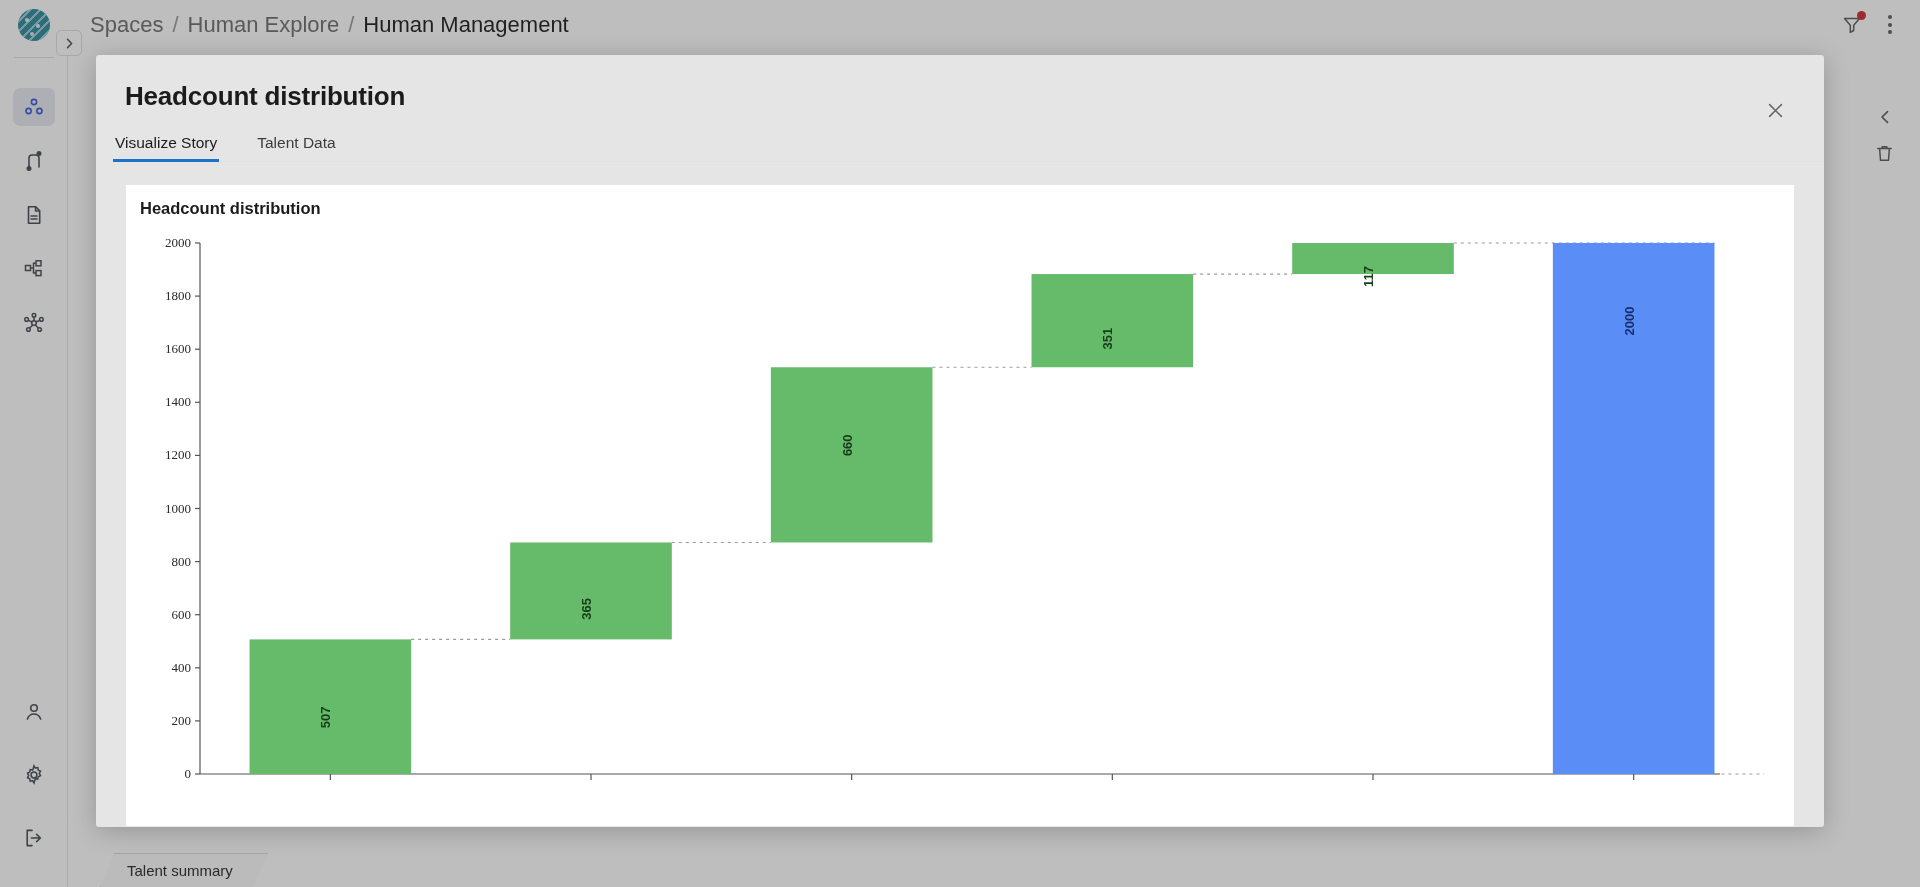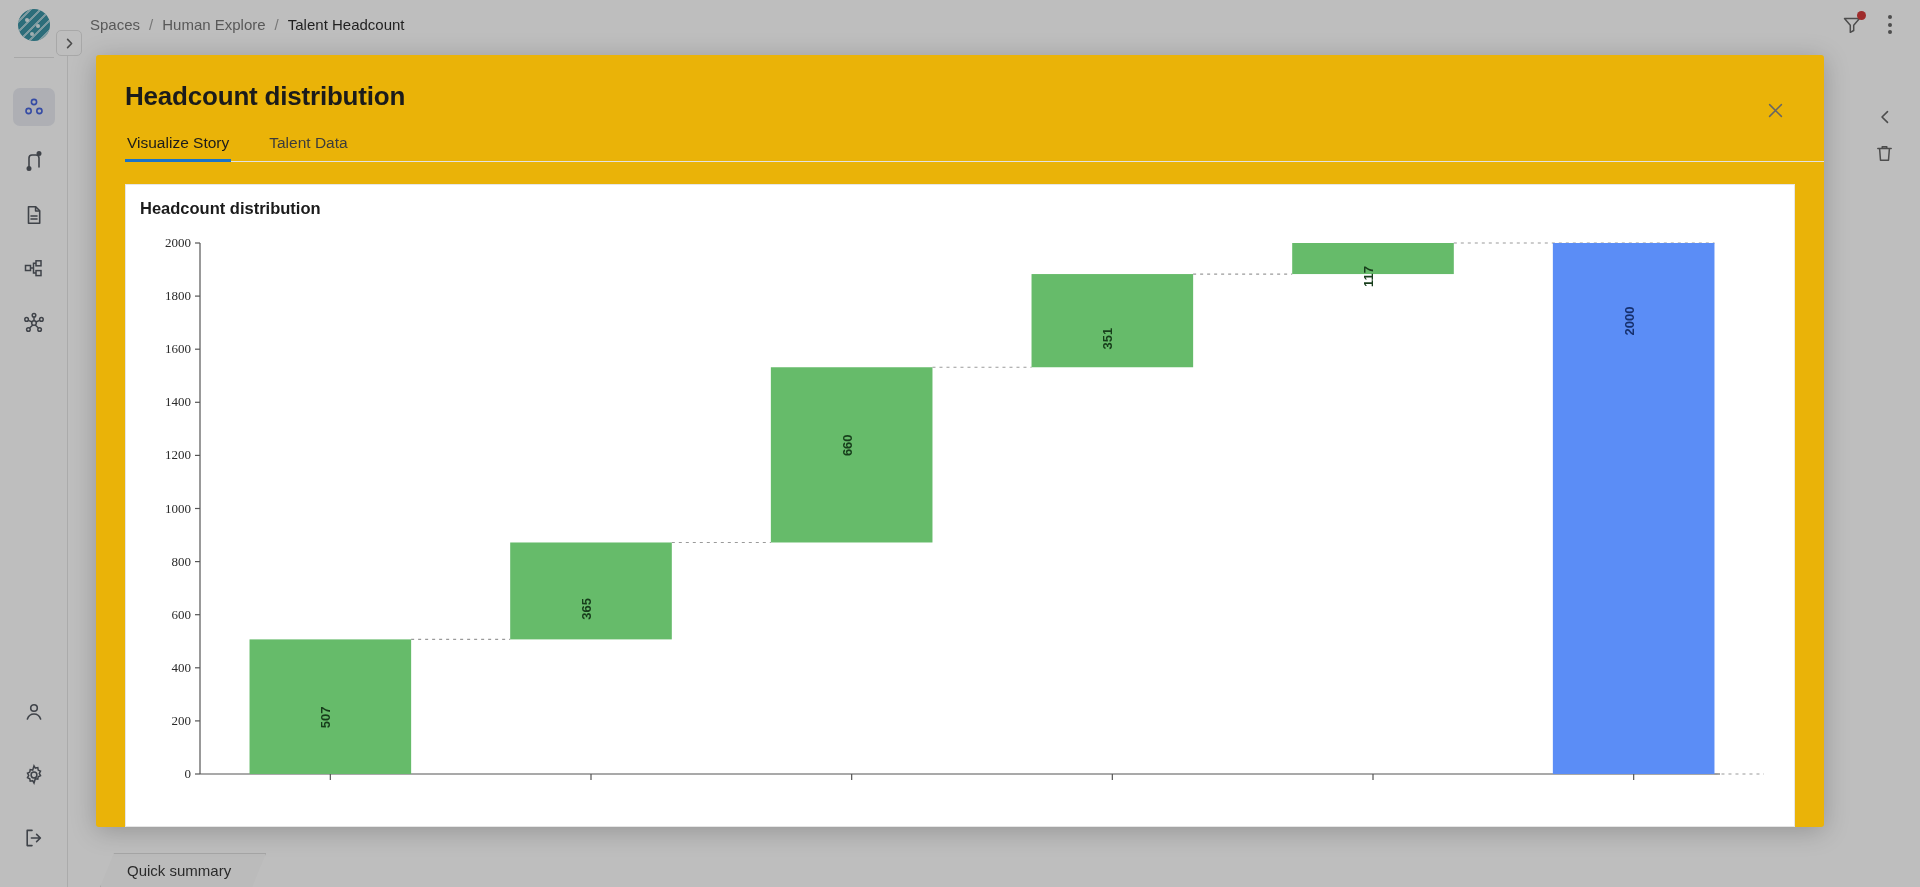--- a/index.html
+++ b/index.html
@@ -33,21 +33,21 @@
   }
   #app-logo::after {
     content: ""; position: absolute; left: 7px; top: 9px;
     width: 4px; height: 4px; border-radius: 50%;
     background: rgba(255,255,255,.85);
     box-shadow: 11px 6px 0 rgba(255,255,255,.85), 5px 14px 0 rgba(255,255,255,.8);
   }
 
   #breadcrumb {
     display: flex; align-items: center; gap: 9px;
-    font-size: 15px; color: #6b6b6b; margin-left: 22px;
+    font-size: 22px; color: #6b6b6b; margin-left: 22px;
     white-space: nowrap;
   }
   #breadcrumb .crumb { color: #6f6f6f; }
   #breadcrumb .crumb.current { color: #1d1d1d; }
   #breadcrumb .sep { color: #9b9b9b; }
 
   #topbar-actions {
     margin-left: auto; display: flex; align-items: center;
     gap: 24px; padding-right: 26px; color: #5e5e5e;
   }
@@ -96,36 +96,36 @@
   #side-tools {
     position: absolute; right: 26px; top: 108px;
     display: flex; flex-direction: column; gap: 18px;
     align-items: center; color: #5e5e5e;
   }
 
   
   #scrim { position: absolute; inset: 0; background: rgba(40,40,40,.30); z-index: 10; }
   #modal {
     position: absolute; left: 96px; top: 55px; width: 1728px; height: 772px;
-    background: #eab308; border-radius: 3px;
+    background: #e5e5e5; border-radius: 3px;
     box-shadow: 0 4px 26px rgba(0,0,0,.22); z-index: 11;
     display: flex; flex-direction: column;
   }
   #modal-title {
     font-size: 26px; font-weight: bold; color: #1b1b1b;
     margin: 26px 0 0 29px; letter-spacing: -.2px;
   }
   #modal-close {
     position: absolute; right: 36px; top: 42px;
     width: 26px; height: 26px; cursor: pointer; color: #666;
     display: flex; align-items: center; justify-content: center;
   }
 
   #tabs {
-    margin: 22px 0 0 29px; display: flex; gap: 36px;
+    margin: 22px 0 0 17px; display: flex; gap: 36px;
     border-bottom: 1px solid #e2e2e2; padding-right: 29px;
   }
   .tab {
     font-size: 15.5px; color: #3c3c3c; padding: 0 2px 9px 2px;
     cursor: pointer; position: relative;
   }
   .tab.active { color: #1b1b1b; }
   .tab.active::after {
     content: ""; position: absolute; left: 0; right: 0; bottom: -1px;
     height: 3px; background: #1a73c8;
@@ -153,21 +153,21 @@
   <div id="topbar">
     <div id="logo-wrap">
       <div id="app-logo"></div>
     </div>
 
     <div id="breadcrumb">
       <span class="crumb">Spaces</span>
       <span class="sep">/</span>
       <span class="crumb">Human Explore</span>
       <span class="sep">/</span>
-      <span class="crumb current">Talent Headcount</span>
+      <span class="crumb current">Human Management</span>
     </div>
 
     <div id="topbar-actions">
       <div class="ticon">
         <svg width="20" height="20" viewBox="0 0 20 20" fill="none" stroke="#5e5e5e" stroke-width="1.5" stroke-linecap="round" stroke-linejoin="round">
           <path d="M2.5 3.5h15l-5.8 6.8v5.2l-3.4 1.8v-7z"></path>
         </svg>
         <span id="filter-badge"></span>
       </div>
       <div id="kebab-menu" class="ticon">
@@ -259,21 +259,21 @@
       </svg>
     </div>
     <div class="ticon">
       <svg width="19" height="19" viewBox="0 0 19 19" fill="none" stroke="#5e5e5e" stroke-width="1.5" stroke-linecap="round" stroke-linejoin="round">
         <path d="M2.8 4.6h13.4M7.2 4.6V2.8h4.6v1.8M4.6 4.6l.9 11.6h8l.9-11.6"></path>
       </svg>
     </div>
   </div>
 
   <div id="quick-summary-tab">
-    <span>Quick summary</span>
+    <span>Talent summary</span>
   </div>
 </div>
 
 <div id="scrim"></div>
 
 <div id="modal">
   <div id="modal-title">Headcount distribution</div>
 
   <div id="modal-close">
     <svg width="17" height="17" viewBox="0 0 17 17" fill="none" stroke="#666" stroke-width="1.5" stroke-linecap="round">

